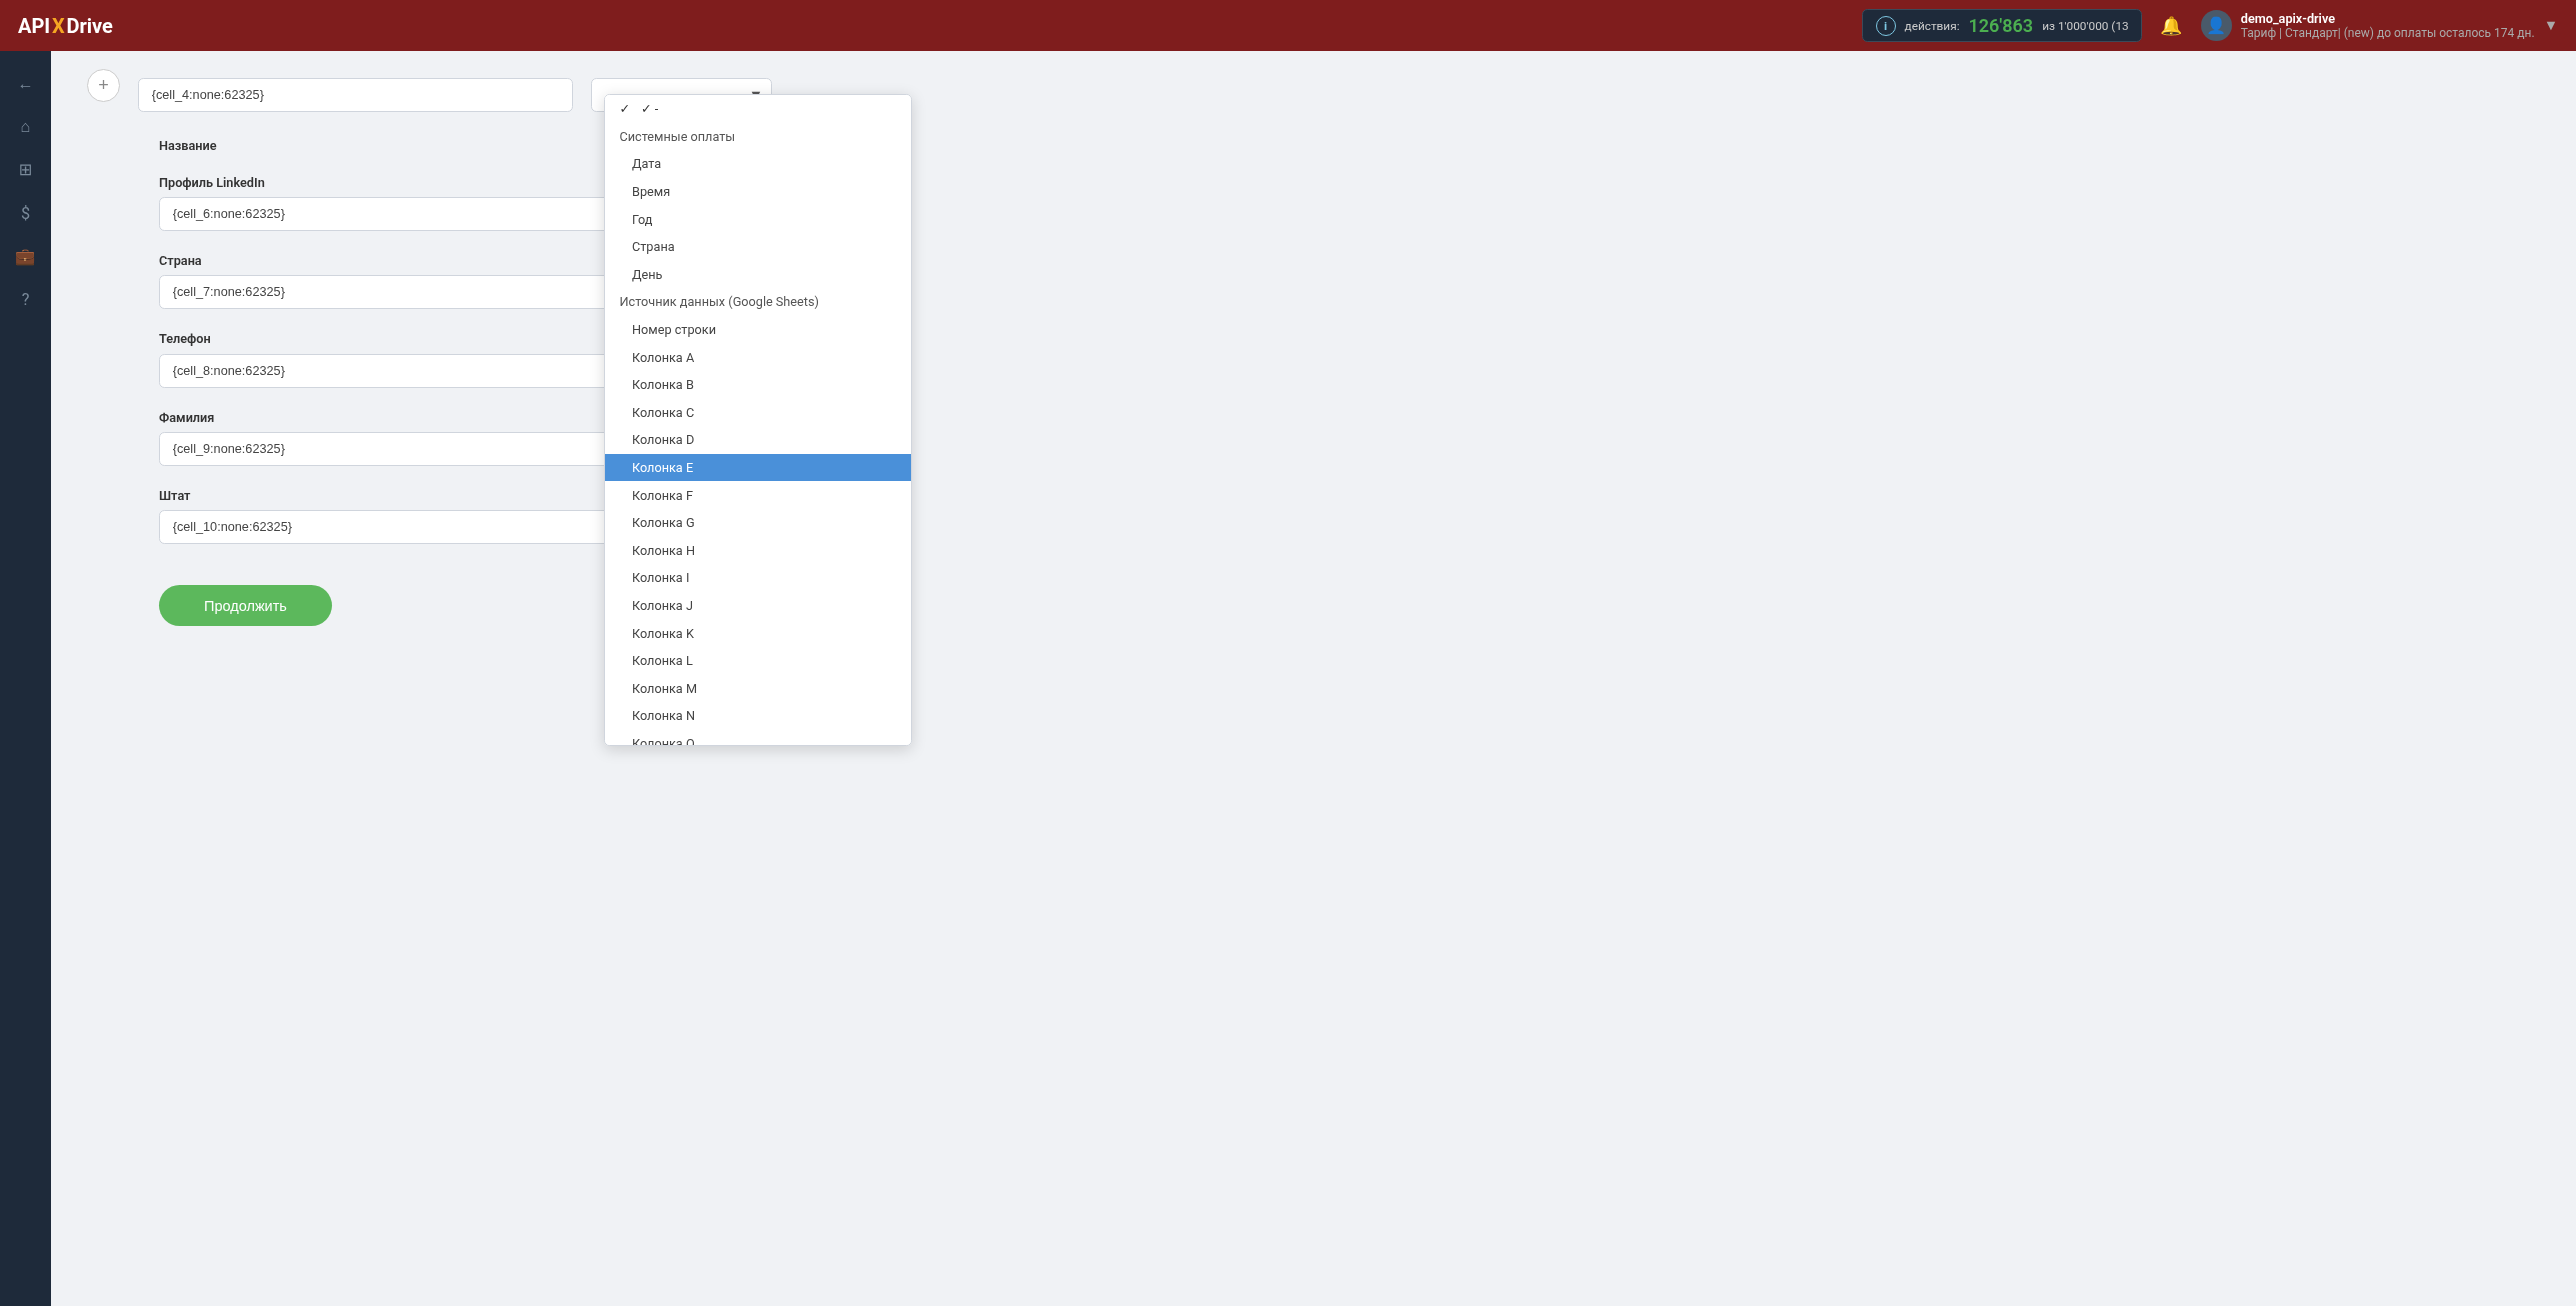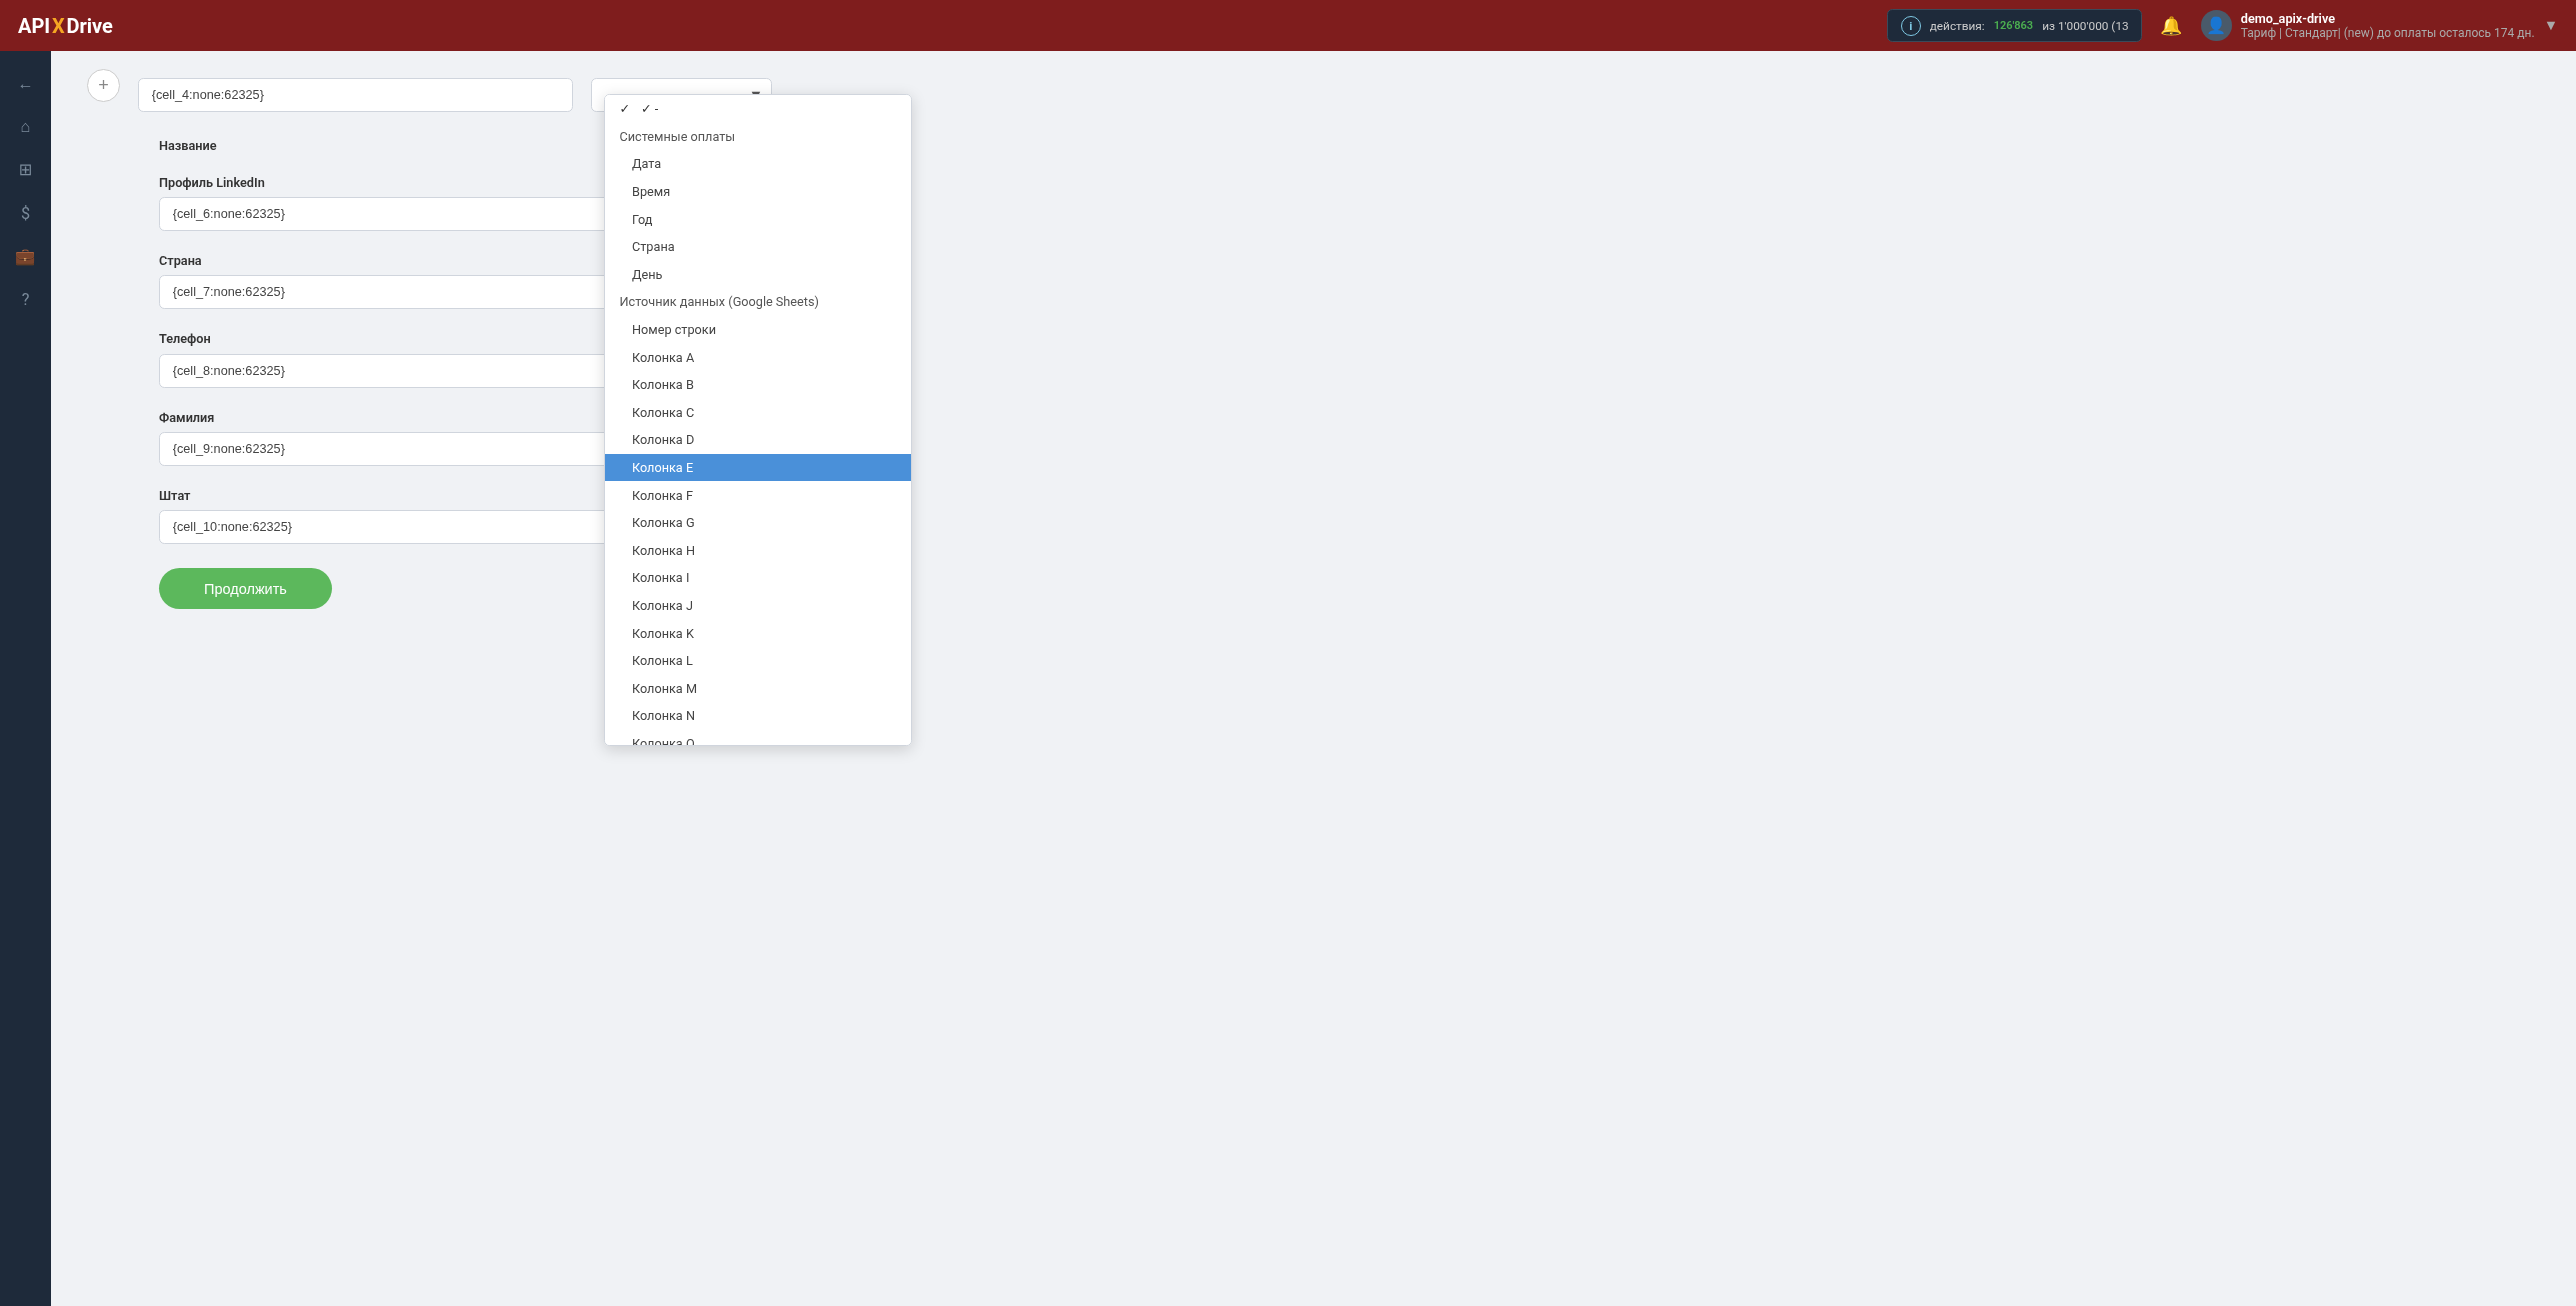--- a/index.html
+++ b/index.html
@@ -42,21 +42,21 @@
       color: #fff;
     }
     .actions-badge .info-icon {
       width: 20px; height: 20px;
       border-radius: 50%;
       border: 1.8px solid #7ec8e3;
       display: flex; align-items: center; justify-content: center;
       color: #7ec8e3; font-size: 11.8px; font-weight: bold;
     }
     .actions-text { font-size: 11.8px; color: #ccc; }
-    .actions-count { color: #4caf50; font-size: 11px; font-weight: 600; }
+    .actions-count { color: #4caf50; font-size: 18px; font-weight: 600; }
 
     .bell-icon {
       color: #fff;
       font-size: 18px;
       cursor: pointer;
     }
 
     .user-info {
       display: flex;
       align-items: center;
@@ -150,21 +150,21 @@
     }
 
     .continue-btn {
       background: #5cb85c;
       color: white;
       border: none;
       border-radius: 22.6px;
       padding: 12.7px 45px;
       font-size: 14.5px;
       cursor: pointer;
-      margin-top: 2px;
+      margin-top: 19px;
     }
 
     
     .dropdown-container {
       position: absolute;
       top: 0;
       left: 0;
       right: 0;
       bottom: 0;
       pointer-events: none;

